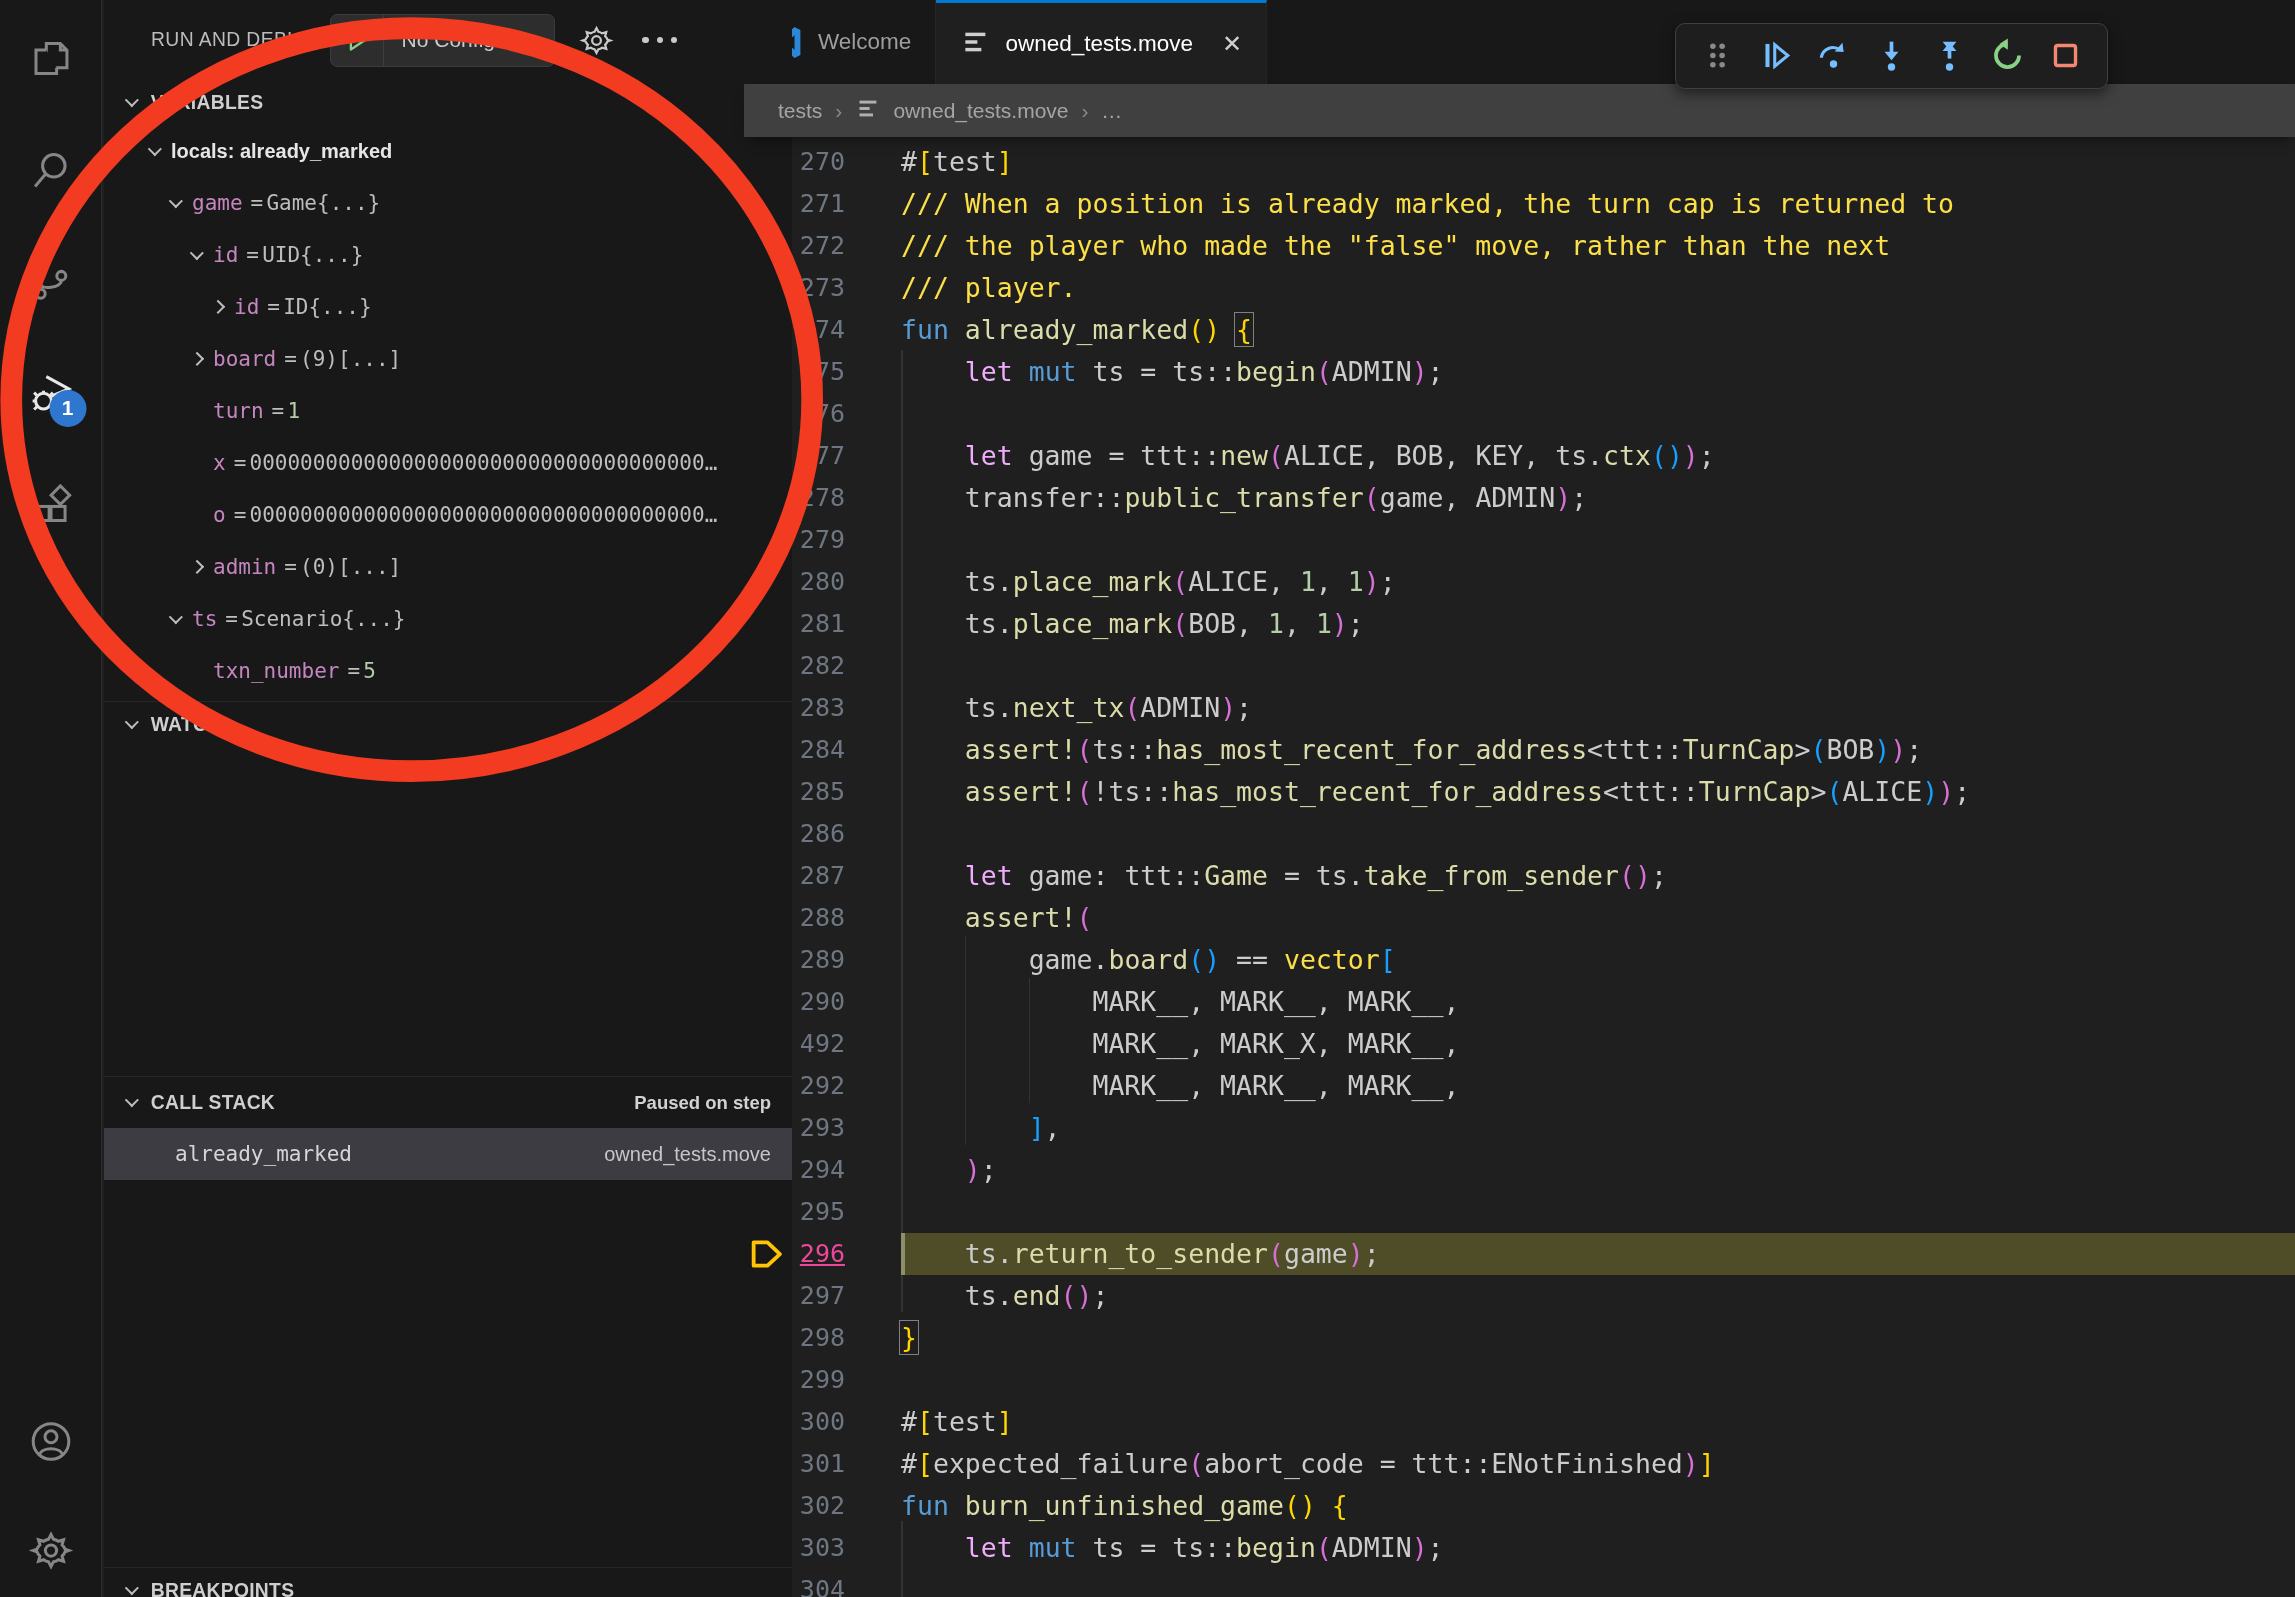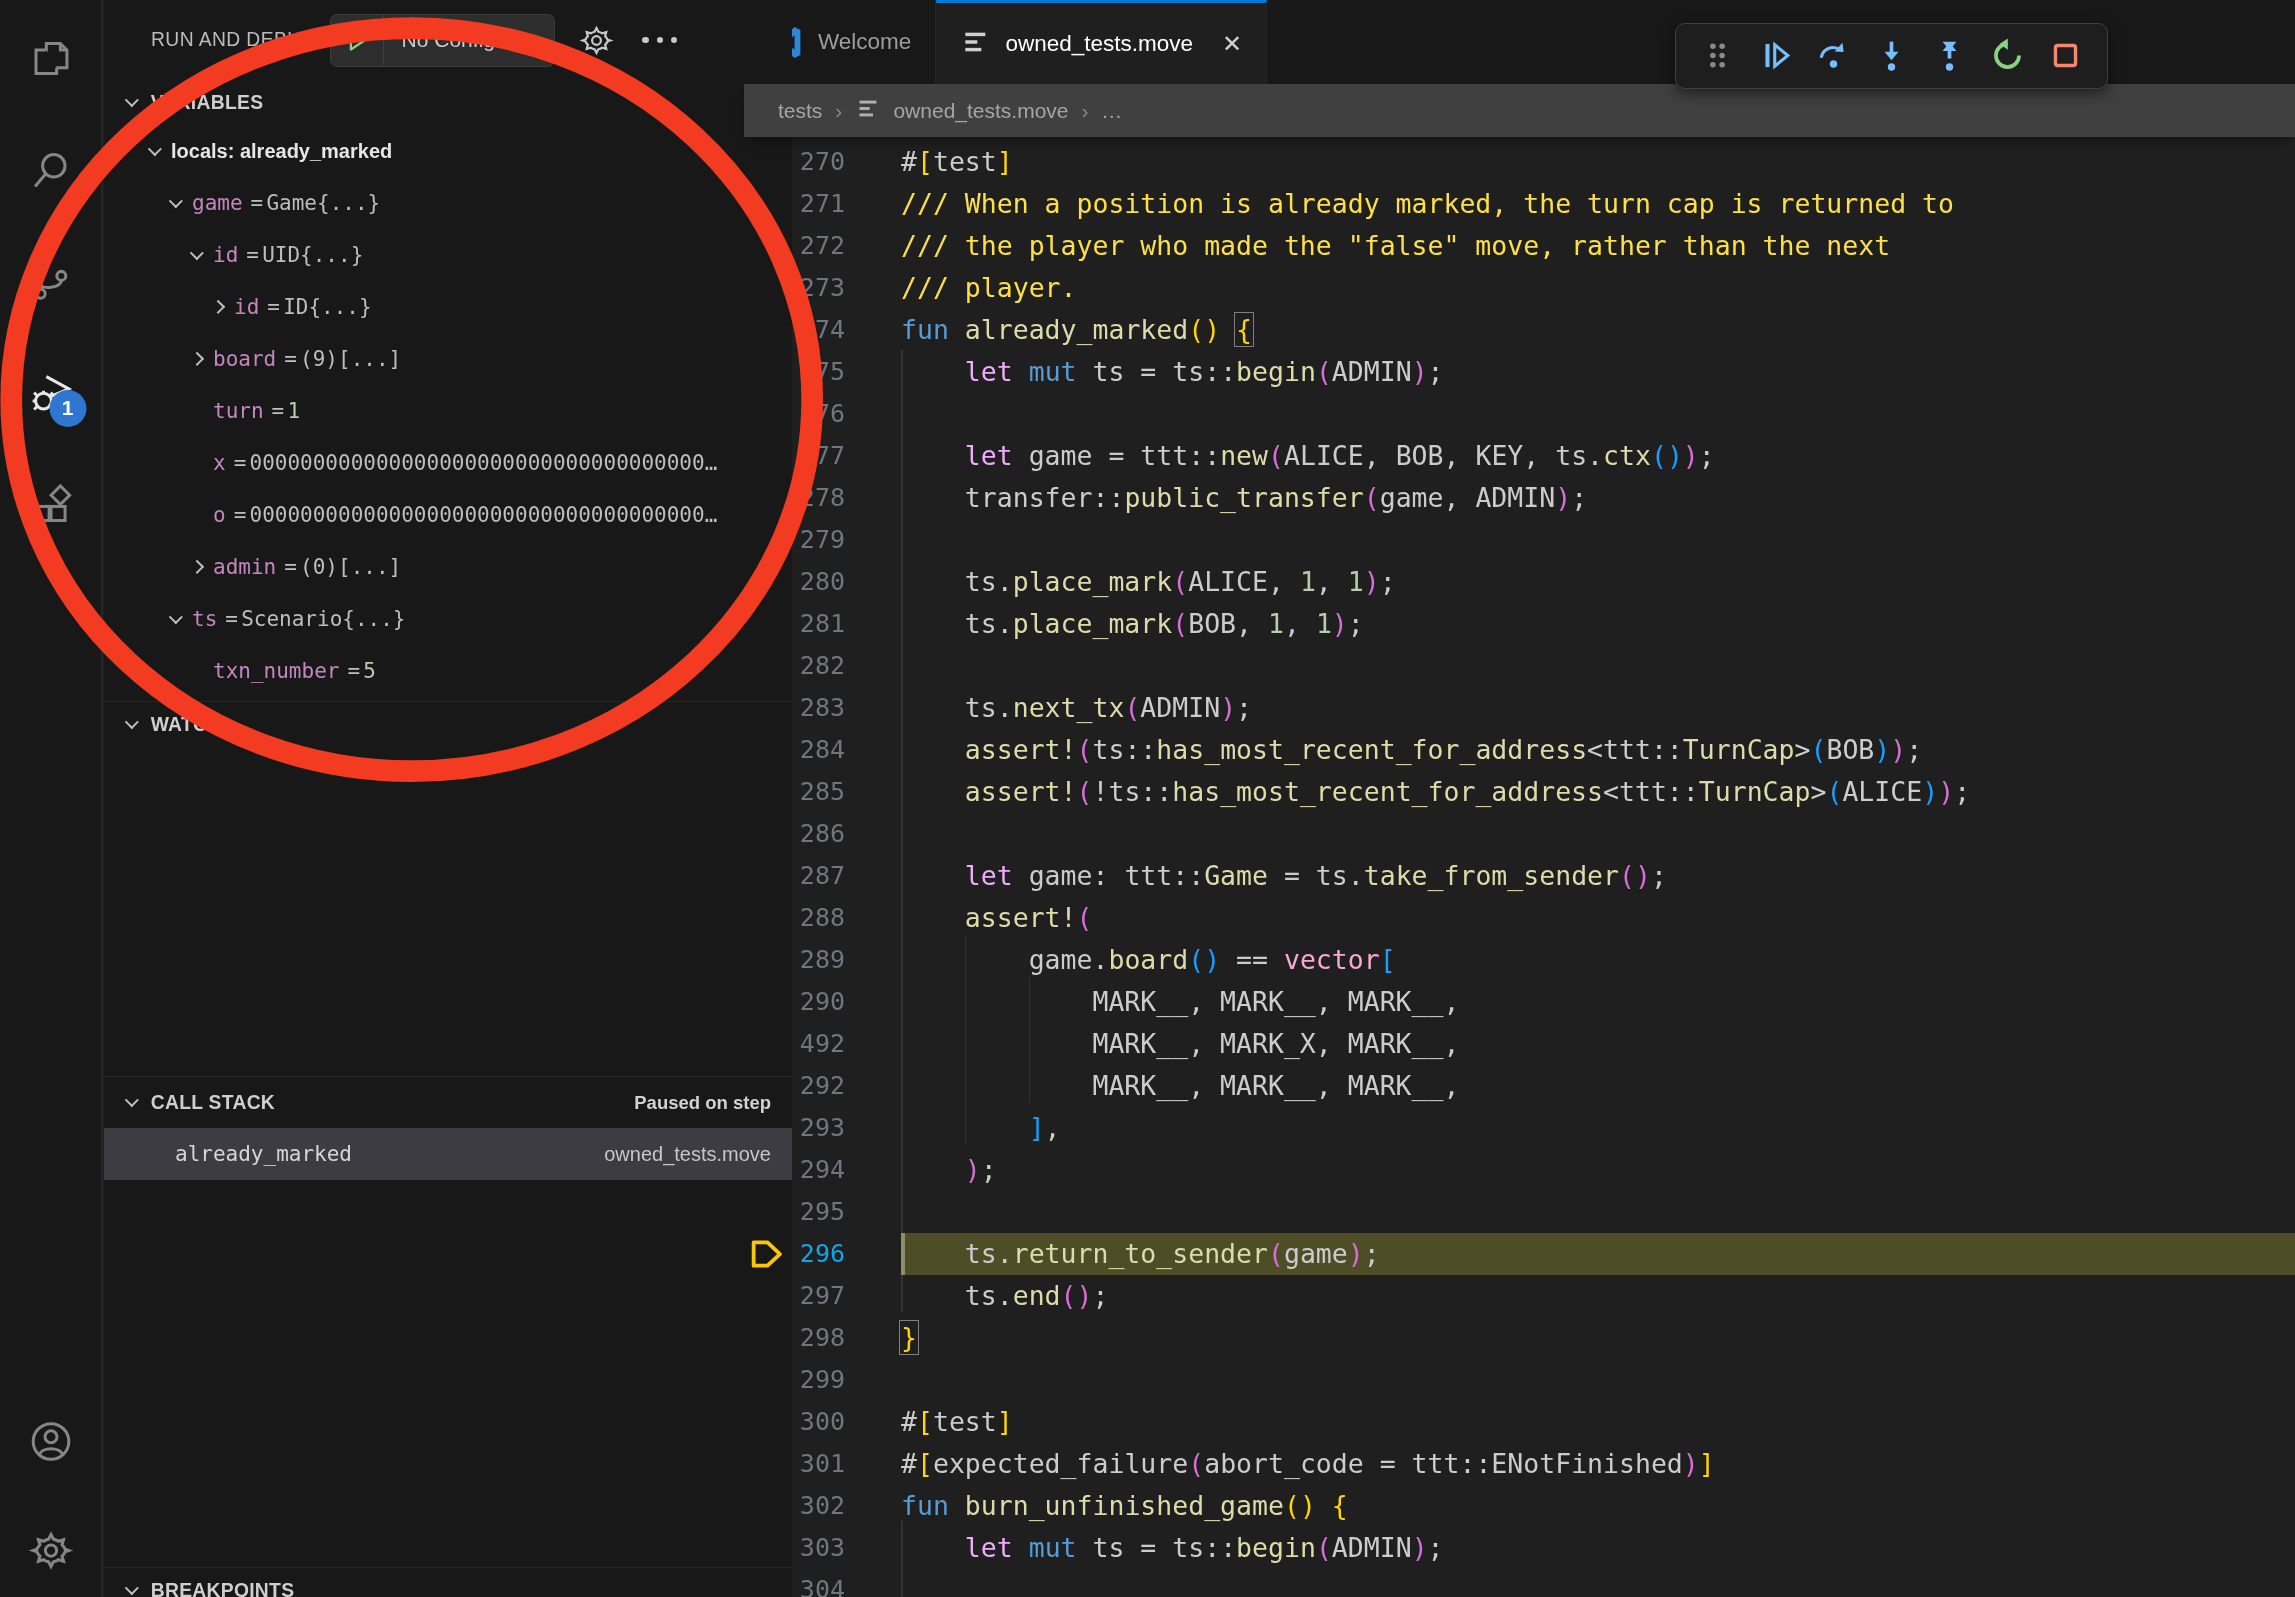--- a/index.html
+++ b/index.html
@@ -81,25 +81,25 @@
                  box-shadow:0 8px 11.3px -6.4px rgba(0,0,0,.55); z-index:3; font-size:21px; color:#a5a5a5; }
   .bc-sep { color:#8a8a8a; font-size:21px; padding:0 1.6px; }
 
   
   .code { position:absolute; top:137px; left:0; right:0; bottom:0; overflow:hidden;
           font-family:"DejaVu Sans Mono", monospace; font-size:26.5px; padding-top:4px; }
   .code-row { display:flex; height:42px; line-height:42px; position:relative; z-index:2;align-items:flex-end; }
   .gutter { width:157px; flex:none; position:relative; color:#6e7681; }
   .gutter .ln { display:block; text-align:right; padding-right:56px; font-size:25px; }
   .gutter .cur-icon { position:absolute; left:6.4px; top:4.8px; width:35px; height:32px; }
-  .code-row.current .gutter .ln { color:#0ea5e9; }
+  .code-row.current .gutter .ln { color:#ec4899;text-decoration:underline; }
   .line-text { flex:1; white-space:pre; }
   .code-row.current .line-text { background:#4f4d28; box-shadow:inset 4px 0 0 #8f8e6b; }
   .t-fg{color:#cccccc} .t-kw{color:#569cd6} .t-ctl{color:#f0abfc} .t-fn{color:#dcdcaa}
-  .t-type{color:#f9a8d4} .t-num{color:#b5cea8} .t-com{color:#fde047}
+  .t-type{color:#fde047} .t-num{color:#b5cea8} .t-com{color:#fde047}
   .t-b1{color:#ffd602} .t-b2{color:#d670d6} .t-b3{color:#179fff}
   .match { outline:1.6px solid #808080; outline-offset:1.6px; }
   .iguide { position:absolute; width:1.6px; background:#333333; z-index:1; font:inherit; }
 
   
   .dbg-toolbar { position:absolute; top:22.5px; right:187px; width:433px; height:66px;
                  background:#1e1e1e; border:1.6px solid #404040; border-radius:9.7px;
                  box-shadow:0 4.8px 13px rgba(0,0,0,.5); display:flex; align-items:center;
                  justify-content:space-between; padding:0 21px; z-index:6; }
   .dbg-btn { width:40px; height:40px; display:flex; align-items:center; justify-content:center; cursor:pointer; }

